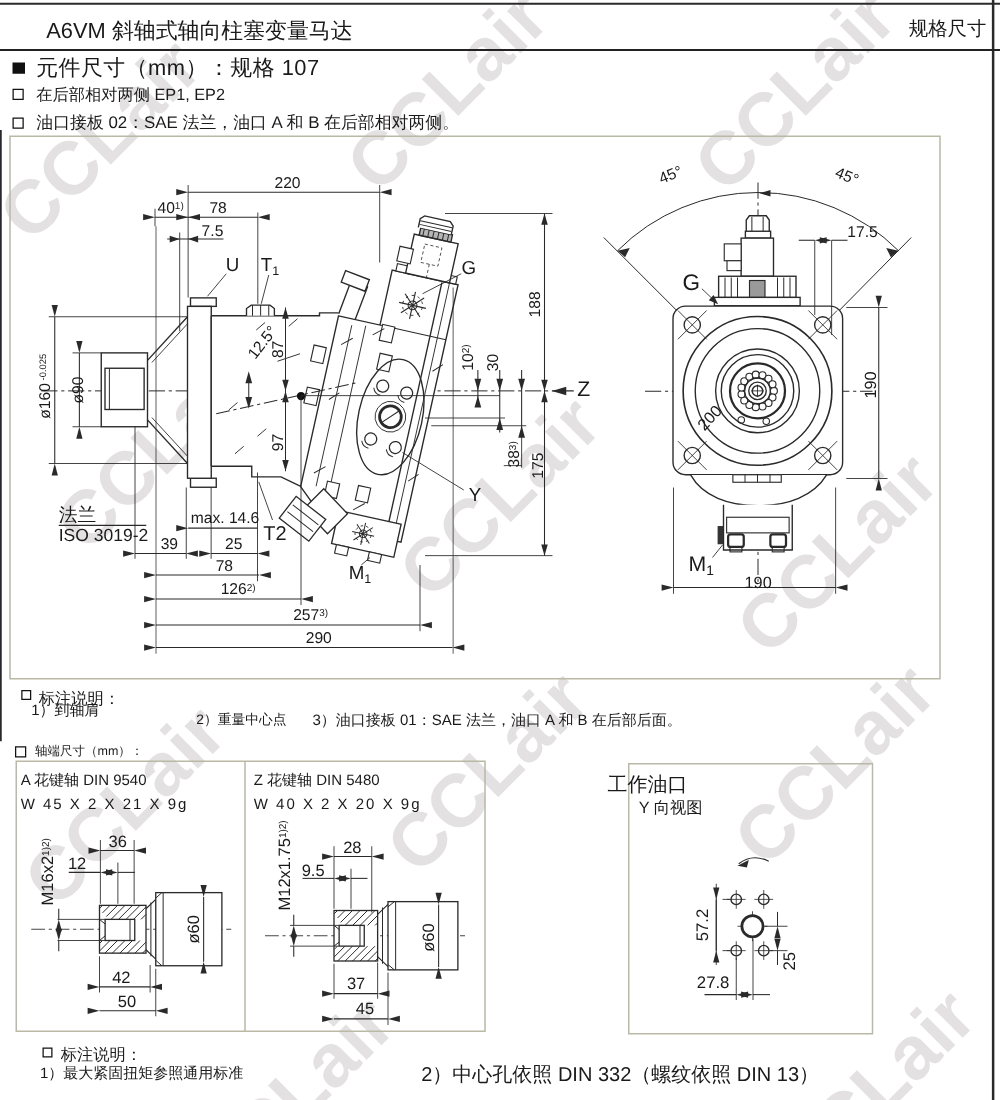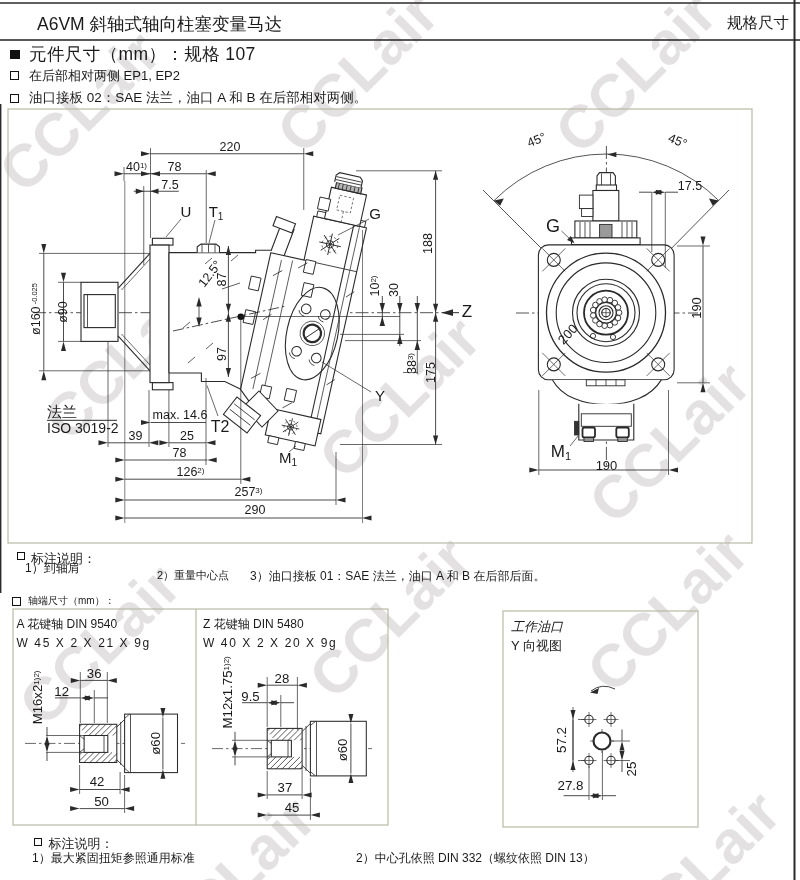--- a/index.html
+++ b/index.html
@@ -565,19 +565,19 @@
 <div class="abs" style="left:133px;top:568px;font-size:11px;margin-left:24px;">2）重量中心点</div>
 <div class="abs" style="left:250px;top:568px;font-size:12px;">3）油口接板 01：SAE 法兰，油口 A 和 B 在后部后面。</div>
 
 <div class="abs" style="left:12px;top:596.5px;width:7px;height:7px;border:1.6px solid #111;"></div>
 <div class="abs" style="left:28px;top:594px;font-size:10px;">轴端尺寸（mm）：</div>
 
 <div class="abs" style="left:16.5px;top:615.5px;font-size:12px;">A 花键轴 DIN 9540</div>
 <div class="abs" style="left:16.5px;top:635.5px;font-size:12px;letter-spacing:1.6px;">W 45 X 2 X 21 X 9g</div>
 <div class="abs" style="left:203px;top:615.5px;font-size:12px;">Z 花键轴 DIN 5480</div>
 <div class="abs" style="left:203px;top:635.5px;font-size:12px;letter-spacing:1.6px;">W 40 X 2 X 20 X 9g</div>
-<div class="abs" style="left:511px;top:617.5px;font-size:13px;font-style:italic;">工作油口</div>
+<div class="abs" style="left:486px;top:617.5px;font-size:16px;">工作油口</div>
 <div class="abs" style="left:511px;top:636.5px;font-size:13px;">Y 向视图</div>
 
 <div class="abs" style="left:33.5px;top:837.5px;width:6.5px;height:6.5px;border:1.5px solid #111;"></div>
 <div class="abs" style="left:48.5px;top:834.5px;font-size:13px;">标注说明：</div>
 <div class="abs" style="left:32px;top:850px;font-size:12px;">1）最大紧固扭矩参照通用标准</div>
-<div class="abs" style="left:356px;top:850px;font-size:12px;">2）中心孔依照 DIN 332（螺纹依照 DIN 13）</div>
+<div class="abs" style="left:337px;top:850px;font-size:16px;">2）中心孔依照 DIN 332（螺纹依照 DIN 13）</div>
 
 </body></html>

